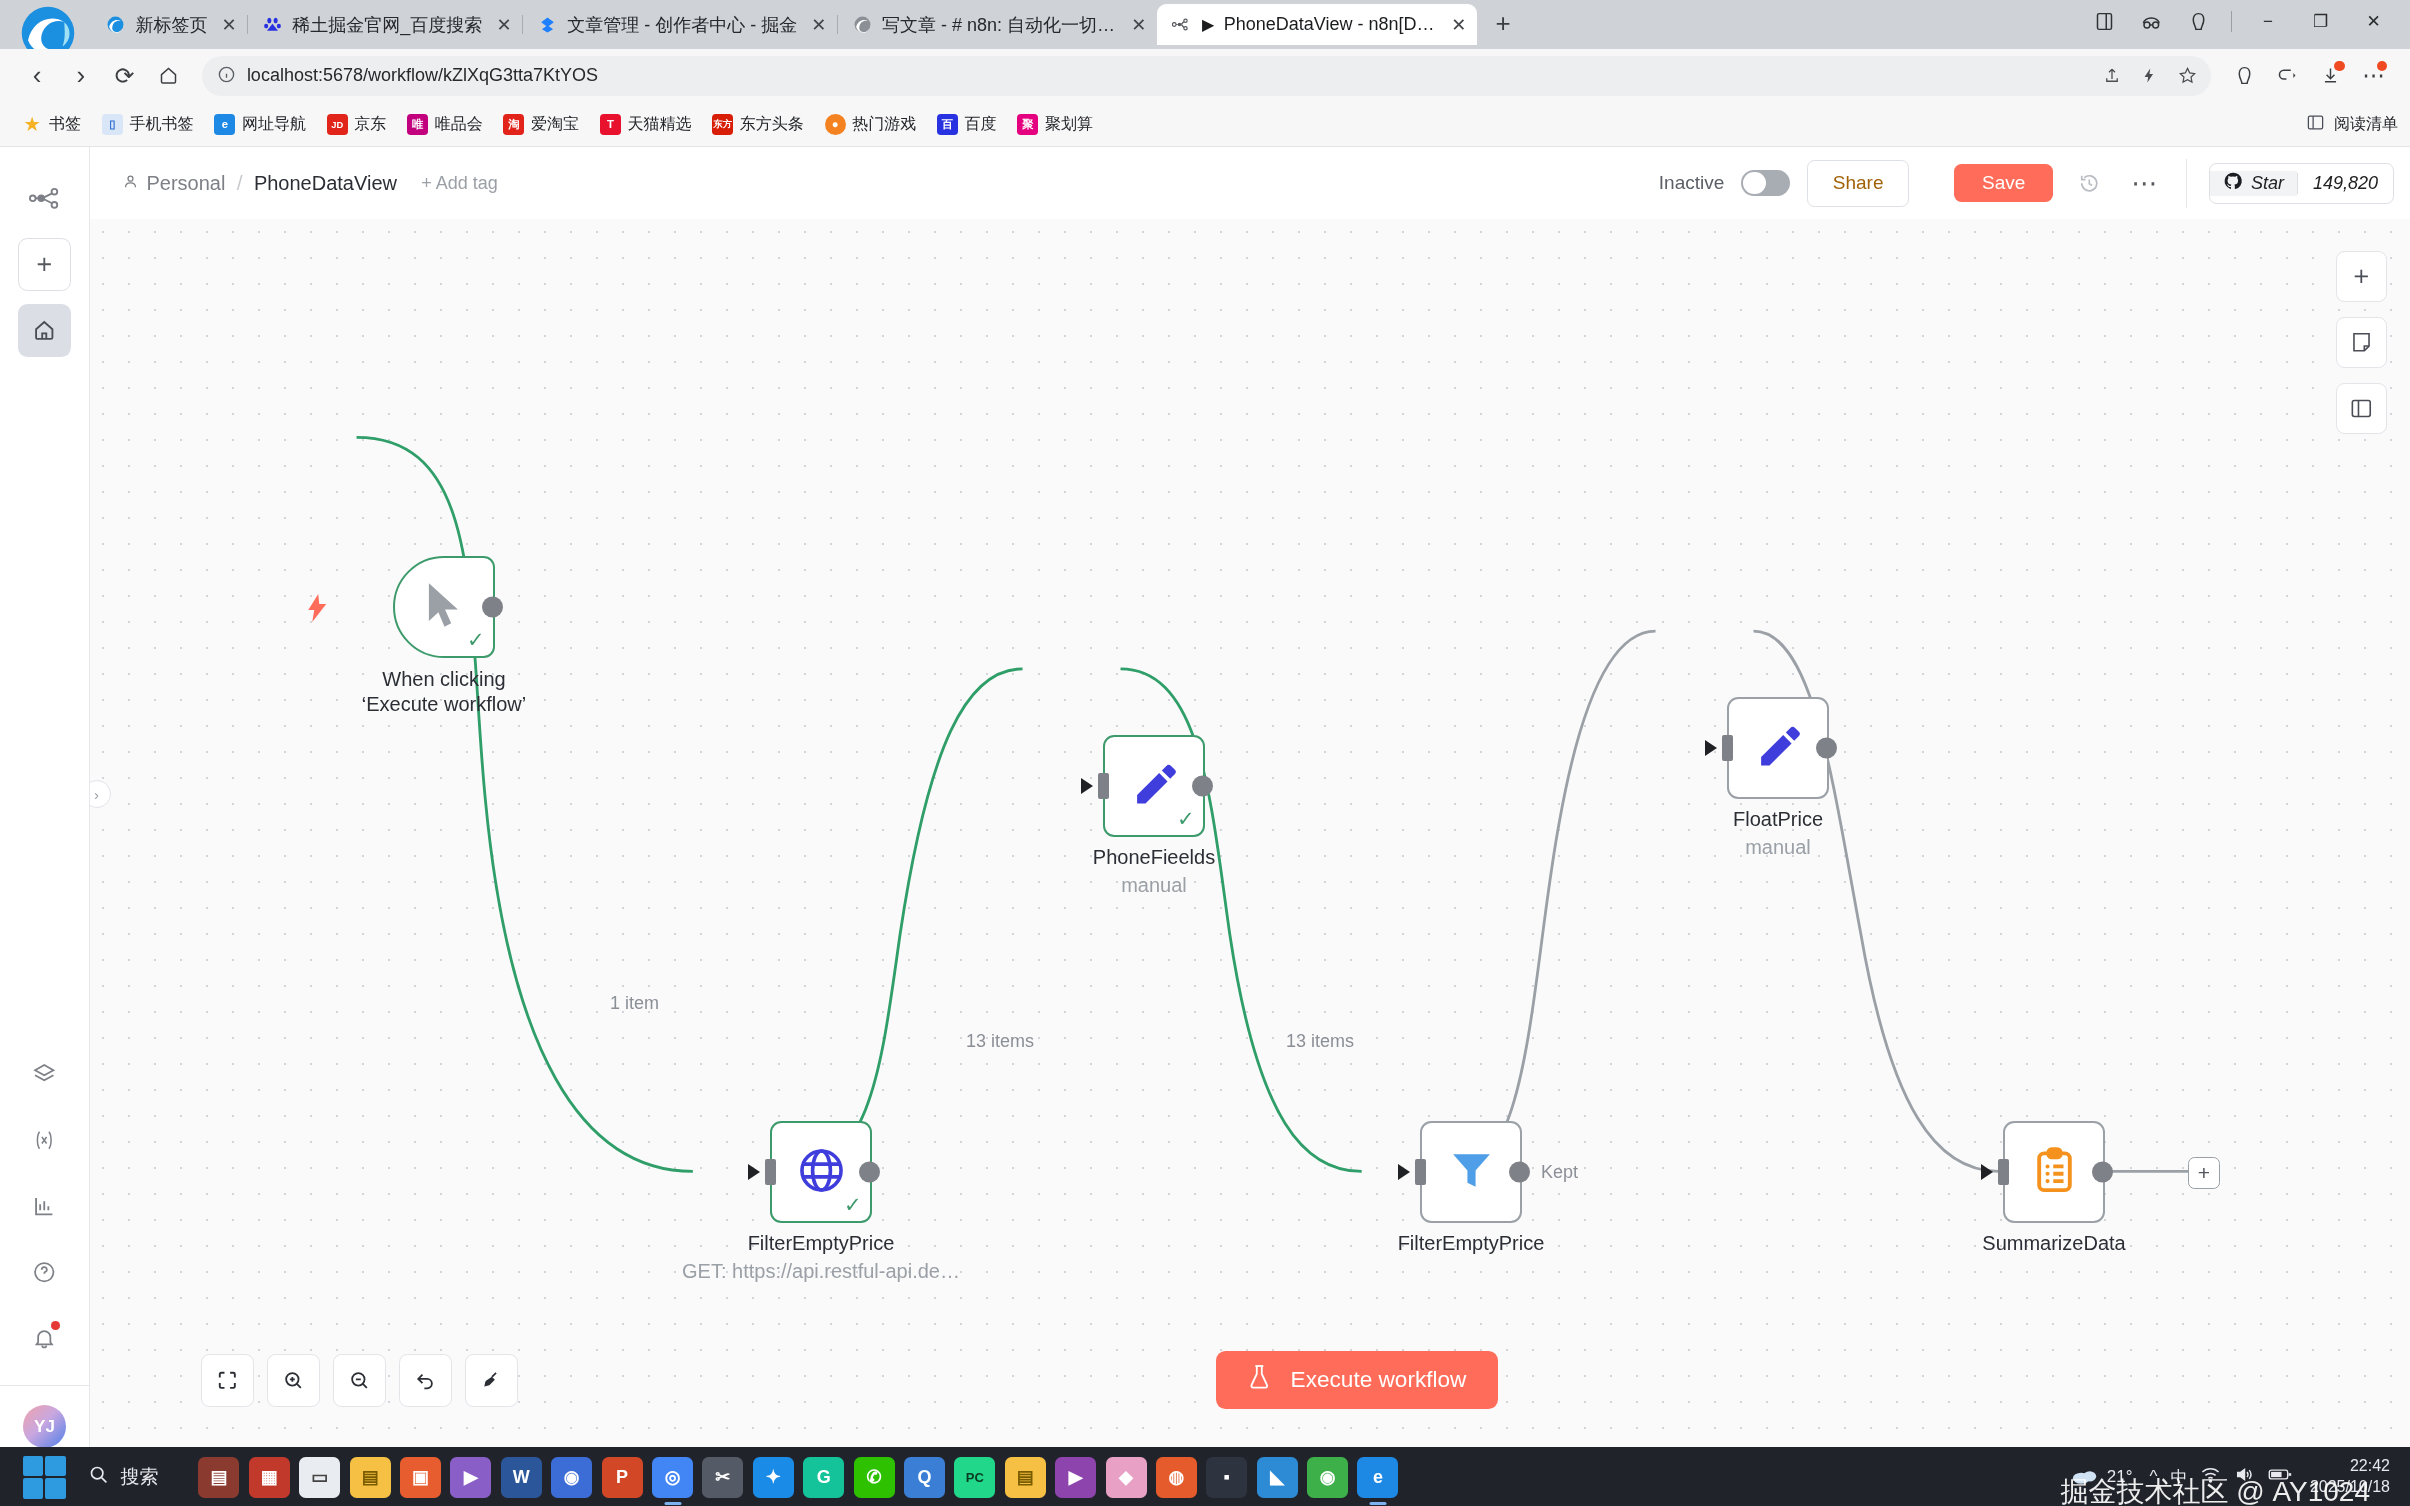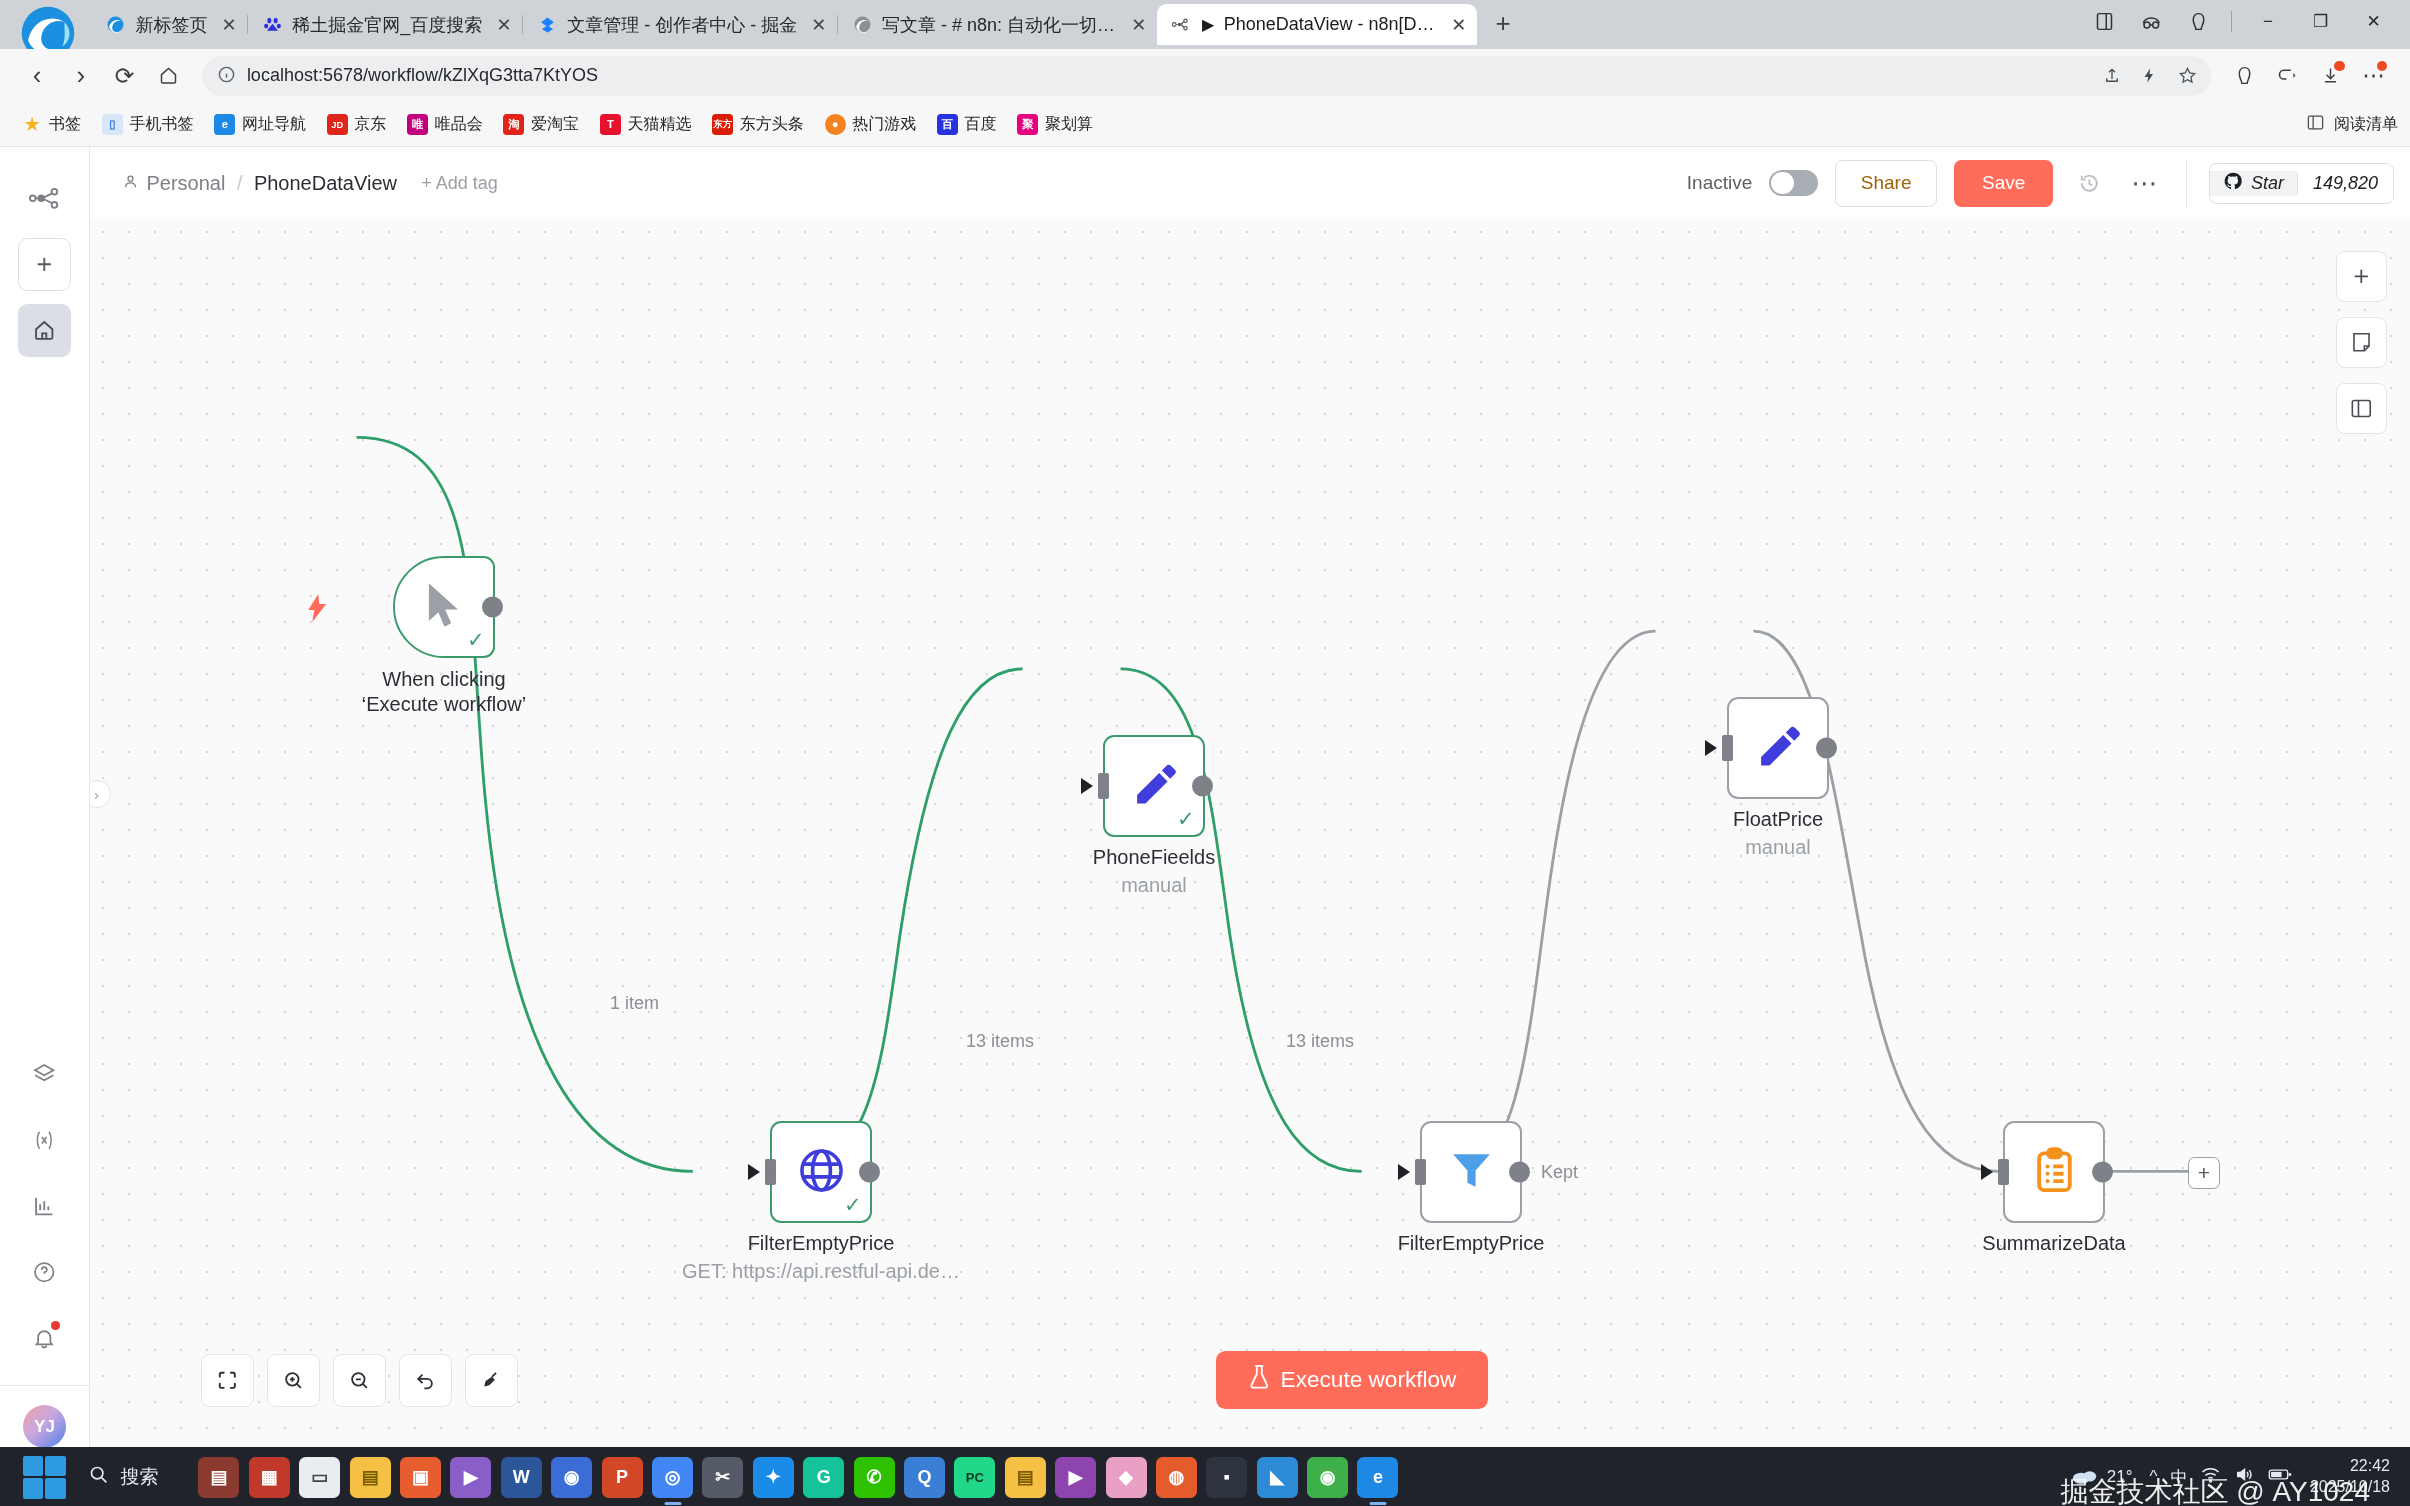--- a/index.html
+++ b/index.html
@@ -118,22 +118,22 @@
   .addtag { color: #9aa0a6; font-size: 18px; margin-left: 13px; }
   .topbar-right { margin-left: auto; display: flex; align-items: center; gap: 17px;
     padding-right: 17px; }
   .inactive-lbl { font-size: 19px; color: #5b5f66; }
   .toggle { width: 49px; height: 26px; border-radius: 13px; background: #a8acb3;
     position: relative; }
   .toggle .knob { position: absolute; left: 1.9px; top: 1.9px; width: 22.6px; height: 22.6px;
     border-radius: 50%; background: #fff; }
   .btn-share { height: 47px; padding: 0 24.5px; border: 0.9px solid #dcdfe3; border-radius: 7.5px;
     background: #fff; font-size: 19px; color: #a16207; display:flex; align-items:center; }
-  .btn-save { height: 47px; padding: 12px 28px; border-radius: 7.5px; background: #ff6d5a;
-    color: #fff; font-size: 19px; display:flex; align-items:center; }
+  .btn-save { height: 38px; padding: 12px 28px; border-radius: 7.5px; background: #ff6d5a;
+    color: #fff; font-size: 19px; display:flex; align-items:center;margin-left:28px; }
   .icon-btn { width: 38px; height: 38px; display:flex; align-items:center; justify-content:center;
     color:#b9bdc3; }
   .topbar-divider { width: 0.9px; height: 49px; background: #e6e7eb; margin: 0 5.6px;}
   .star-widget { display: flex; align-items: center; border: 0.9px solid #dcdfe3;
     border-radius: 7.5px; overflow: hidden; height: 41px; font-style: italic; }
   .star-left { display: flex; align-items: center; gap: 7.5px; padding: 0 13px;
     background: #f2f3f5; font-size: 18px; color: #222; }
   .star-count { display: flex; align-items: center; padding: 0 15px; background: #fff;
     font-size: 18px; color: #222; border-left: 0.9px solid #dcdfe3; }
 
@@ -184,21 +184,21 @@
     color:#55585e; font-size: 21px; }
 
   .edge-label { position: absolute; font-size: 18px; color: #8b8f96; white-space: nowrap; }
 
   .bottom-tools { position: absolute; left: 111px; bottom: 58px; display: flex; gap: 13px; z-index: 15; }
   .bt-btn { width: 53px; height: 53px; border-radius: 8.5px; background: #fff;
     border: 0.9px solid #e2e4e8; display: flex; align-items: center; justify-content: center;
     color: #2b2e34; }
   .exec-btn { position: absolute; left: 1126px; bottom: 56px; height: 58px;
     padding: 0 32px; border-radius: 9.4px; background: #ff6d5a; color: #fff;
-    font-size: 22.6px; display: flex; align-items: center; gap: 10px; z-index: 15; }
+    font-size: 22.6px; display: flex; align-items: center; gap: 20px; z-index: 15; }
   .watermark { position: absolute; right: 41px; bottom: -3.8px; font-size: 28px;
     color: rgba(255,255,255,0.92); }
 
   
   .taskbar {
     position: absolute; left: 0; bottom: 0; width: 2411px; height: 60px;
     background: #2b2e36; display: flex; align-items: center;
     background-image: linear-gradient(rgba(30,32,40,0.78), rgba(30,32,40,0.78));
   }
   .tb-start { width: 43px; height: 43px; margin-left: 22.6px; display:grid;

